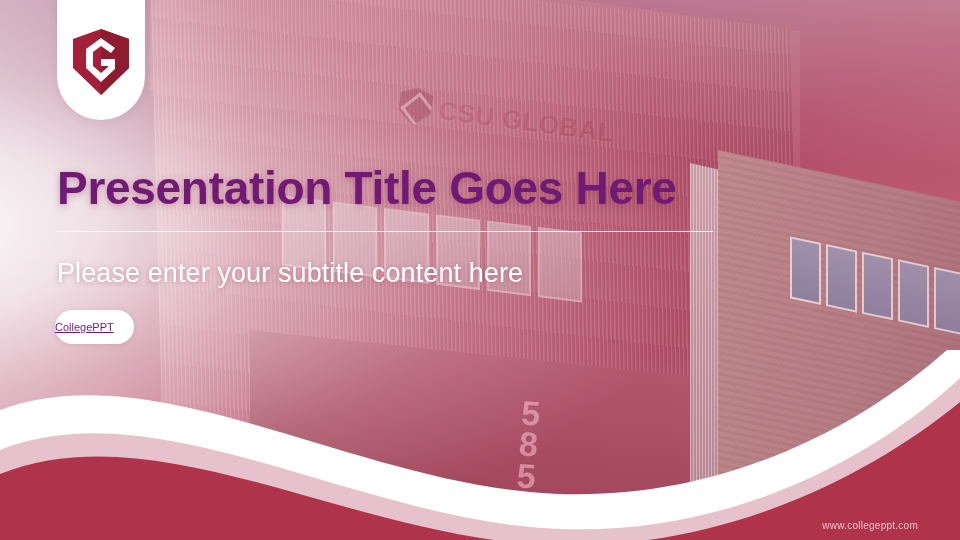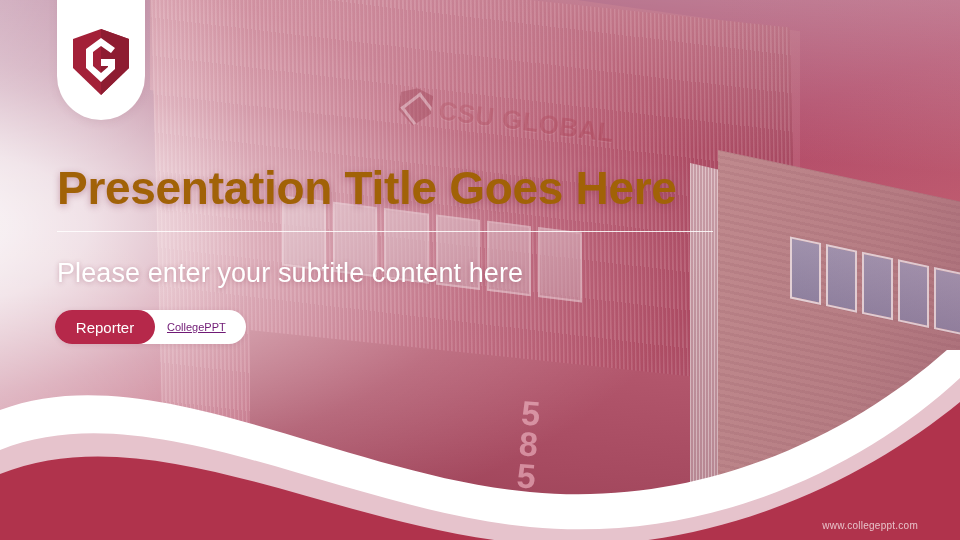--- a/index.html
+++ b/index.html
@@ -182,21 +182,21 @@
     box-shadow:0 2px 10px rgba(120,60,80,.10);
     display:flex;align-items:flex-end;justify-content:center;
     padding-bottom:22px;
   }
   .badge svg{display:block;}
 
   
   .title{
     position:absolute;left:57px;top:163px;
     width:760px;
-    font-size:46px;font-weight:bold;color:#a16207;
+    font-size:46px;font-weight:bold;color:#701a75;
     letter-spacing:-.3px;line-height:1.1;
     text-shadow:0 2px 7px rgba(140,60,85,.42);
     white-space:nowrap;
   }
   .rule{
     position:absolute;left:57px;top:231px;
     width:656px;height:1px;
     background:rgba(255,255,255,.85);
   }
   .subtitle{
@@ -306,19 +306,18 @@
     </svg>
   </div>
 
   <div class="title">Presentation Title Goes Here</div>
 
   <div class="rule"></div>
 
   <div class="subtitle">Please enter your subtitle content here</div>
 
   <div class="pill">
-    <div class="pill-role">Reporter</div>
     <div class="pill-name">CollegePPT</div>
   </div>
 
   <div class="f-right">www.collegeppt.com</div>
 
 </div>
 
 </body></html>

